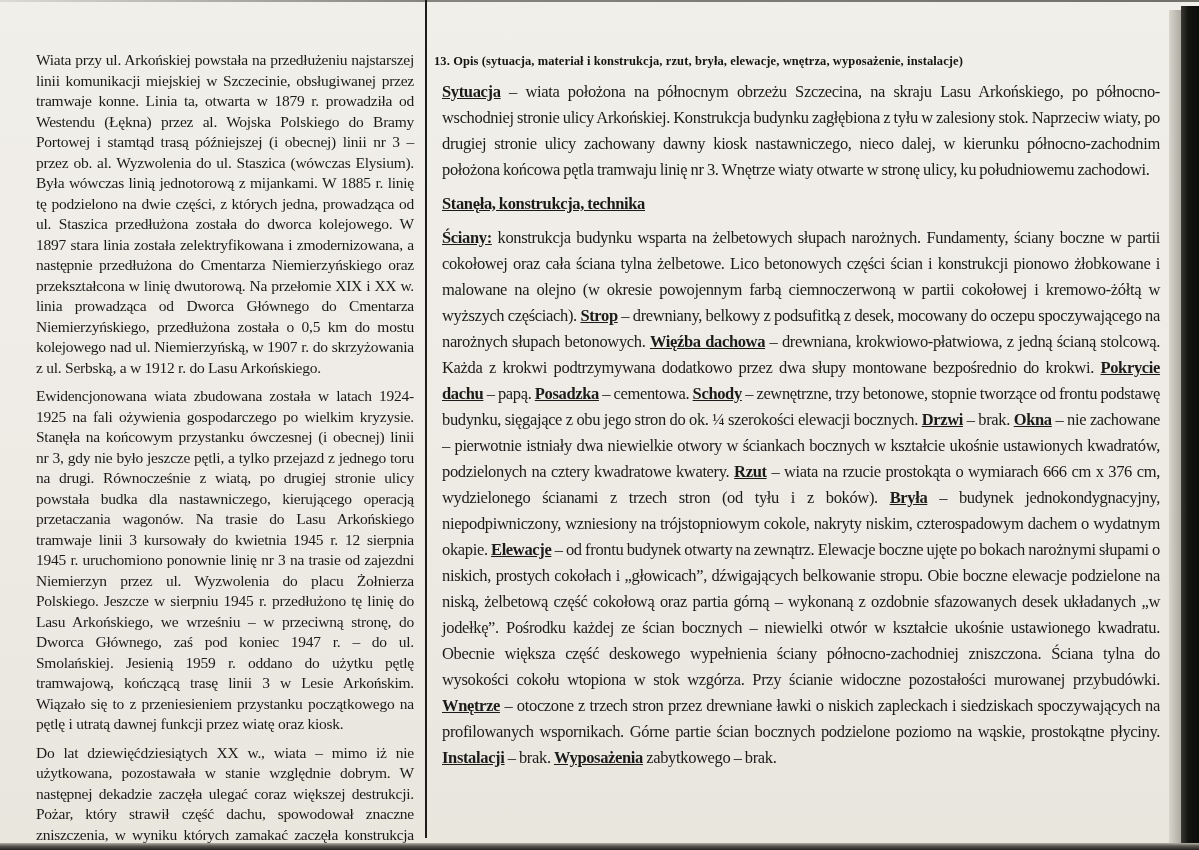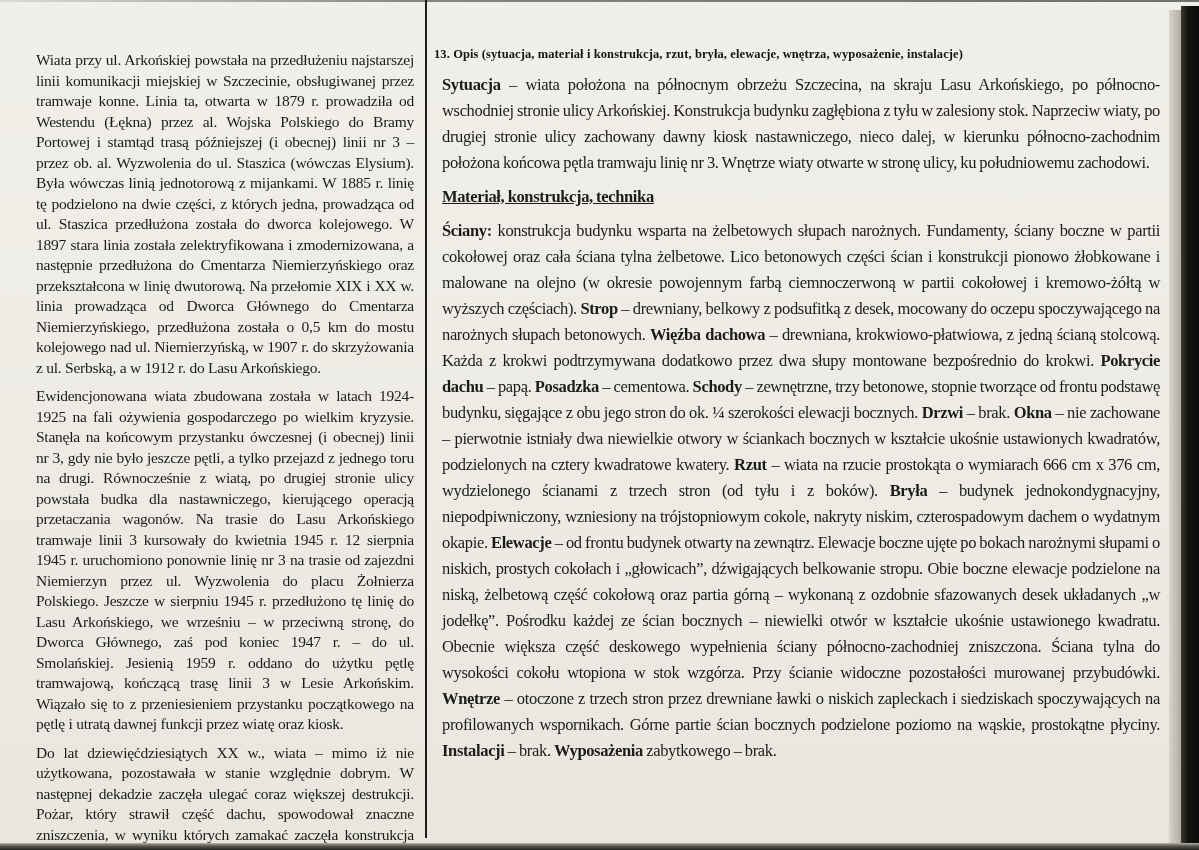--- a/index.html
+++ b/index.html
@@ -29,21 +29,21 @@
   .edge-black{
     position:absolute;left:1181px;top:6px;width:18px;height:844px;
     background:linear-gradient(90deg,#3a3933,#121210 40%,#0c0c0a);
   }
   .bottom-edge{
     position:absolute;left:0;top:843px;width:1199px;height:7px;
     background:linear-gradient(180deg,#b3b0a7 0%,#57554e 45%,#232220 100%);
   }
   .col{position:absolute;}
   .col-left{left:28px;top:38px;width:394px;}
-  .col-right{left:434px;top:47px;width:734px;}
+  .col-right{left:434px;top:54px;width:734px;}
   .col-header{
     font-weight:bold;
     font-size:13px;
     letter-spacing:.1px;
     color:#151514;
   }
   .col-right .col-header{font-size:12.5px;}
   .col-body{
     text-align:justify;
     color:#1b1b1a;
@@ -55,21 +55,21 @@
     letter-spacing:-0.25px;
   }
   .col-right .col-body{
     margin-top:10px;
     font-size:16.5px;
     line-height:26px;
     letter-spacing:-0.35px;
     word-spacing:-0.5px;
   }
   .col-body p{margin:8px;}
-  .term{font-weight:bold;}
+  .term{font-weight:bold;text-decoration:underline;}
   .rheading{font-weight:bold;text-decoration:underline;}
 </style>
 </head>
 <body>
 
 <div class="scan">
   <div class="top-edge-line"></div>
 
   <div class="col col-left">
     <div class="col-body" id="left-body">
@@ -78,21 +78,21 @@
         <p>Do lat dziewięćdziesiątych XX w., wiata – mimo iż nie użytkowana, pozostawała w stanie względnie dobrym. W następnej dekadzie zaczęła ulegać coraz większej destrukcji. Pożar, który strawił część dachu, spowodował znaczne zniszczenia, w wyniku których zamakać zaczęła konstrukcja dachu i wnętrze wiaty. W rezultacie drewniane części budynku uległy zawilgoceniu, wywołującemu butwienie desek i drewnianej konstrukcji.</p>
       </div>
   </div>
 
   <div class="column-divider"></div>
 
   <div class="col col-right">
     <div class="col-header">13. Opis (sytuacja, materiał i konstrukcja, rzut, bryła, elewacje, wnętrza, wyposażenie, instalacje)</div>
     <div class="col-body" id="right-body">
         <p><span class="term">Sytuacja</span><span> – wiata położona na północnym obrzeżu Szczecina, na skraju Lasu Arkońskiego, po północno-wschodniej stronie ulicy Arkońskiej.  Konstrukcja budynku zagłębiona z tyłu w zalesiony stok. Naprzeciw wiaty, po drugiej stronie ulicy zachowany dawny kiosk nastawniczego, nieco dalej, w kierunku północno-zachodnim położona końcowa pętla tramwaju linię nr 3. Wnętrze wiaty otwarte w stronę ulicy, ku południowemu zachodowi.</span></p>
-        <p class="rheading">Materiał, konstrukcja, technika</p>
+        <p class="rheading">Stanęła, konstrukcja, technika</p>
         <p><span class="term">Ściany:</span><span> konstrukcja budynku wsparta na żelbetowych słupach narożnych. Fundamenty, ściany boczne w partii cokołowej oraz cała ściana tylna żelbetowe. Lico betonowych części ścian i konstrukcji pionowo żłobkowane i malowane na olejno (w okresie powojennym farbą ciemnoczerwoną w partii cokołowej i kremowo-żółtą w wyższych częściach).  </span><span class="term">Strop</span><span> – drewniany, belkowy z podsufitką z desek, mocowany do oczepu spoczywającego na narożnych słupach betonowych. </span><span class="term">Więźba dachowa</span><span> – drewniana, krokwiowo-płatwiowa, z jedną ścianą stolcową. Każda z krokwi podtrzymywana dodatkowo przez dwa słupy montowane bezpośrednio do krokwi.  </span><span class="term">Pokrycie dachu</span><span> – papą. </span><span class="term">Posadzka</span><span> – cementowa. </span><span class="term">Schody</span><span> – zewnętrzne, trzy betonowe, stopnie tworzące od frontu podstawę budynku, sięgające z obu jego stron do ok. ¼ szerokości elewacji bocznych. </span><span class="term">Drzwi</span><span> –  brak. </span><span class="term">Okna</span><span> – nie zachowane – pierwotnie istniały dwa niewielkie otwory w ściankach bocznych w kształcie ukośnie ustawionych kwadratów, podzielonych na cztery kwadratowe kwatery. </span><span class="term">Rzut</span><span> –  wiata na rzucie prostokąta o wymiarach 666 cm x 376 cm, wydzielonego ścianami z trzech stron (od tyłu i z boków). </span><span class="term">Bryła</span><span> – budynek jednokondygnacyjny, niepodpiwniczony, wzniesiony na trójstopniowym cokole, nakryty niskim, czterospadowym dachem o wydatnym okapie. </span><span class="term">Elewacje</span><span> – od frontu budynek otwarty na zewnątrz. Elewacje boczne ujęte po bokach narożnymi słupami o niskich, prostych cokołach i „głowicach”, dźwigających belkowanie stropu. Obie boczne elewacje podzielone na niską, żelbetową część cokołową oraz partia górną – wykonaną z ozdobnie sfazowanych desek układanych „w jodełkę”. Pośrodku każdej ze ścian bocznych – niewielki otwór w kształcie ukośnie ustawionego kwadratu. Obecnie większa część deskowego wypełnienia ściany północno-zachodniej zniszczona. Ściana tylna do wysokości cokołu wtopiona w stok wzgórza. Przy ścianie widoczne pozostałości murowanej przybudówki. </span><span class="term">Wnętrze</span><span> – otoczone z trzech stron przez drewniane ławki o niskich zapleckach i siedziskach spoczywających na profilowanych wspornikach. Górne partie ścian bocznych podzielone poziomo na wąskie, prostokątne płyciny. </span><span class="term">Instalacji</span><span> – brak. </span><span class="term">Wyposażenia</span><span> zabytkowego – brak.</span></p>
       </div>
   </div>
 
   <div class="edge-gray"></div>
   <div class="edge-black"></div>
   <div class="bottom-edge"></div>
 </div>
 
 </body></html>

